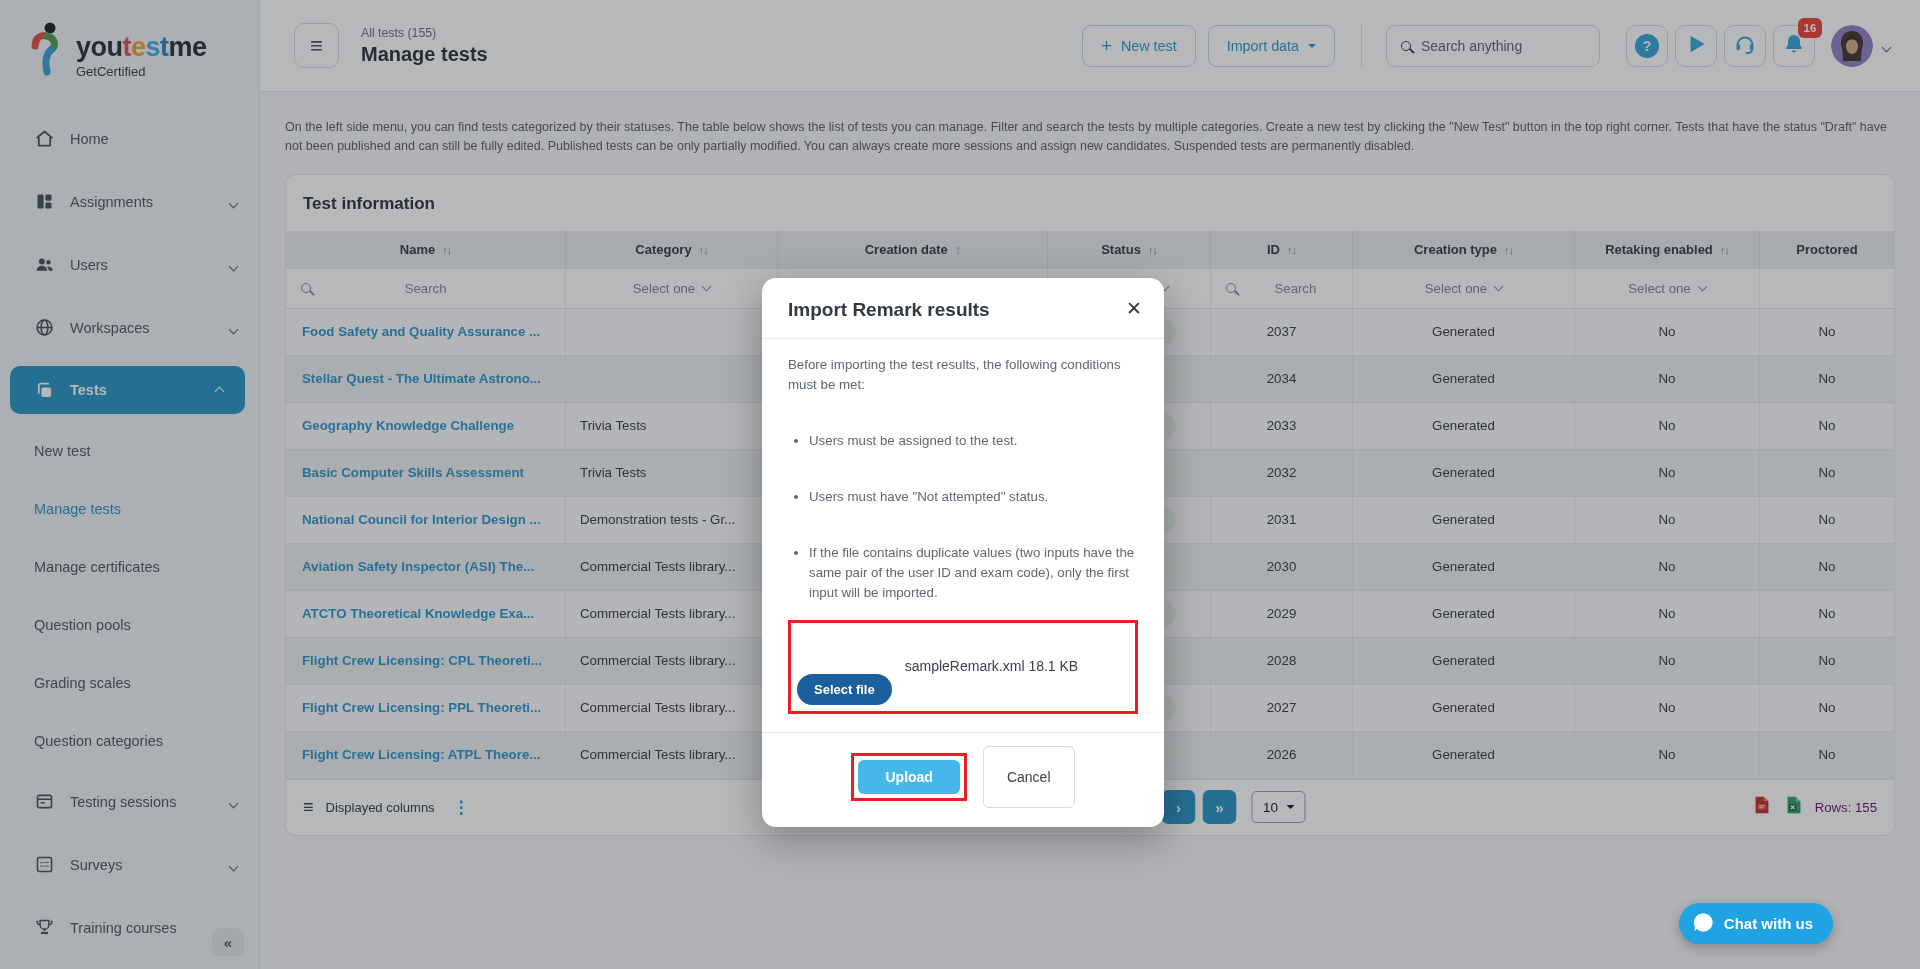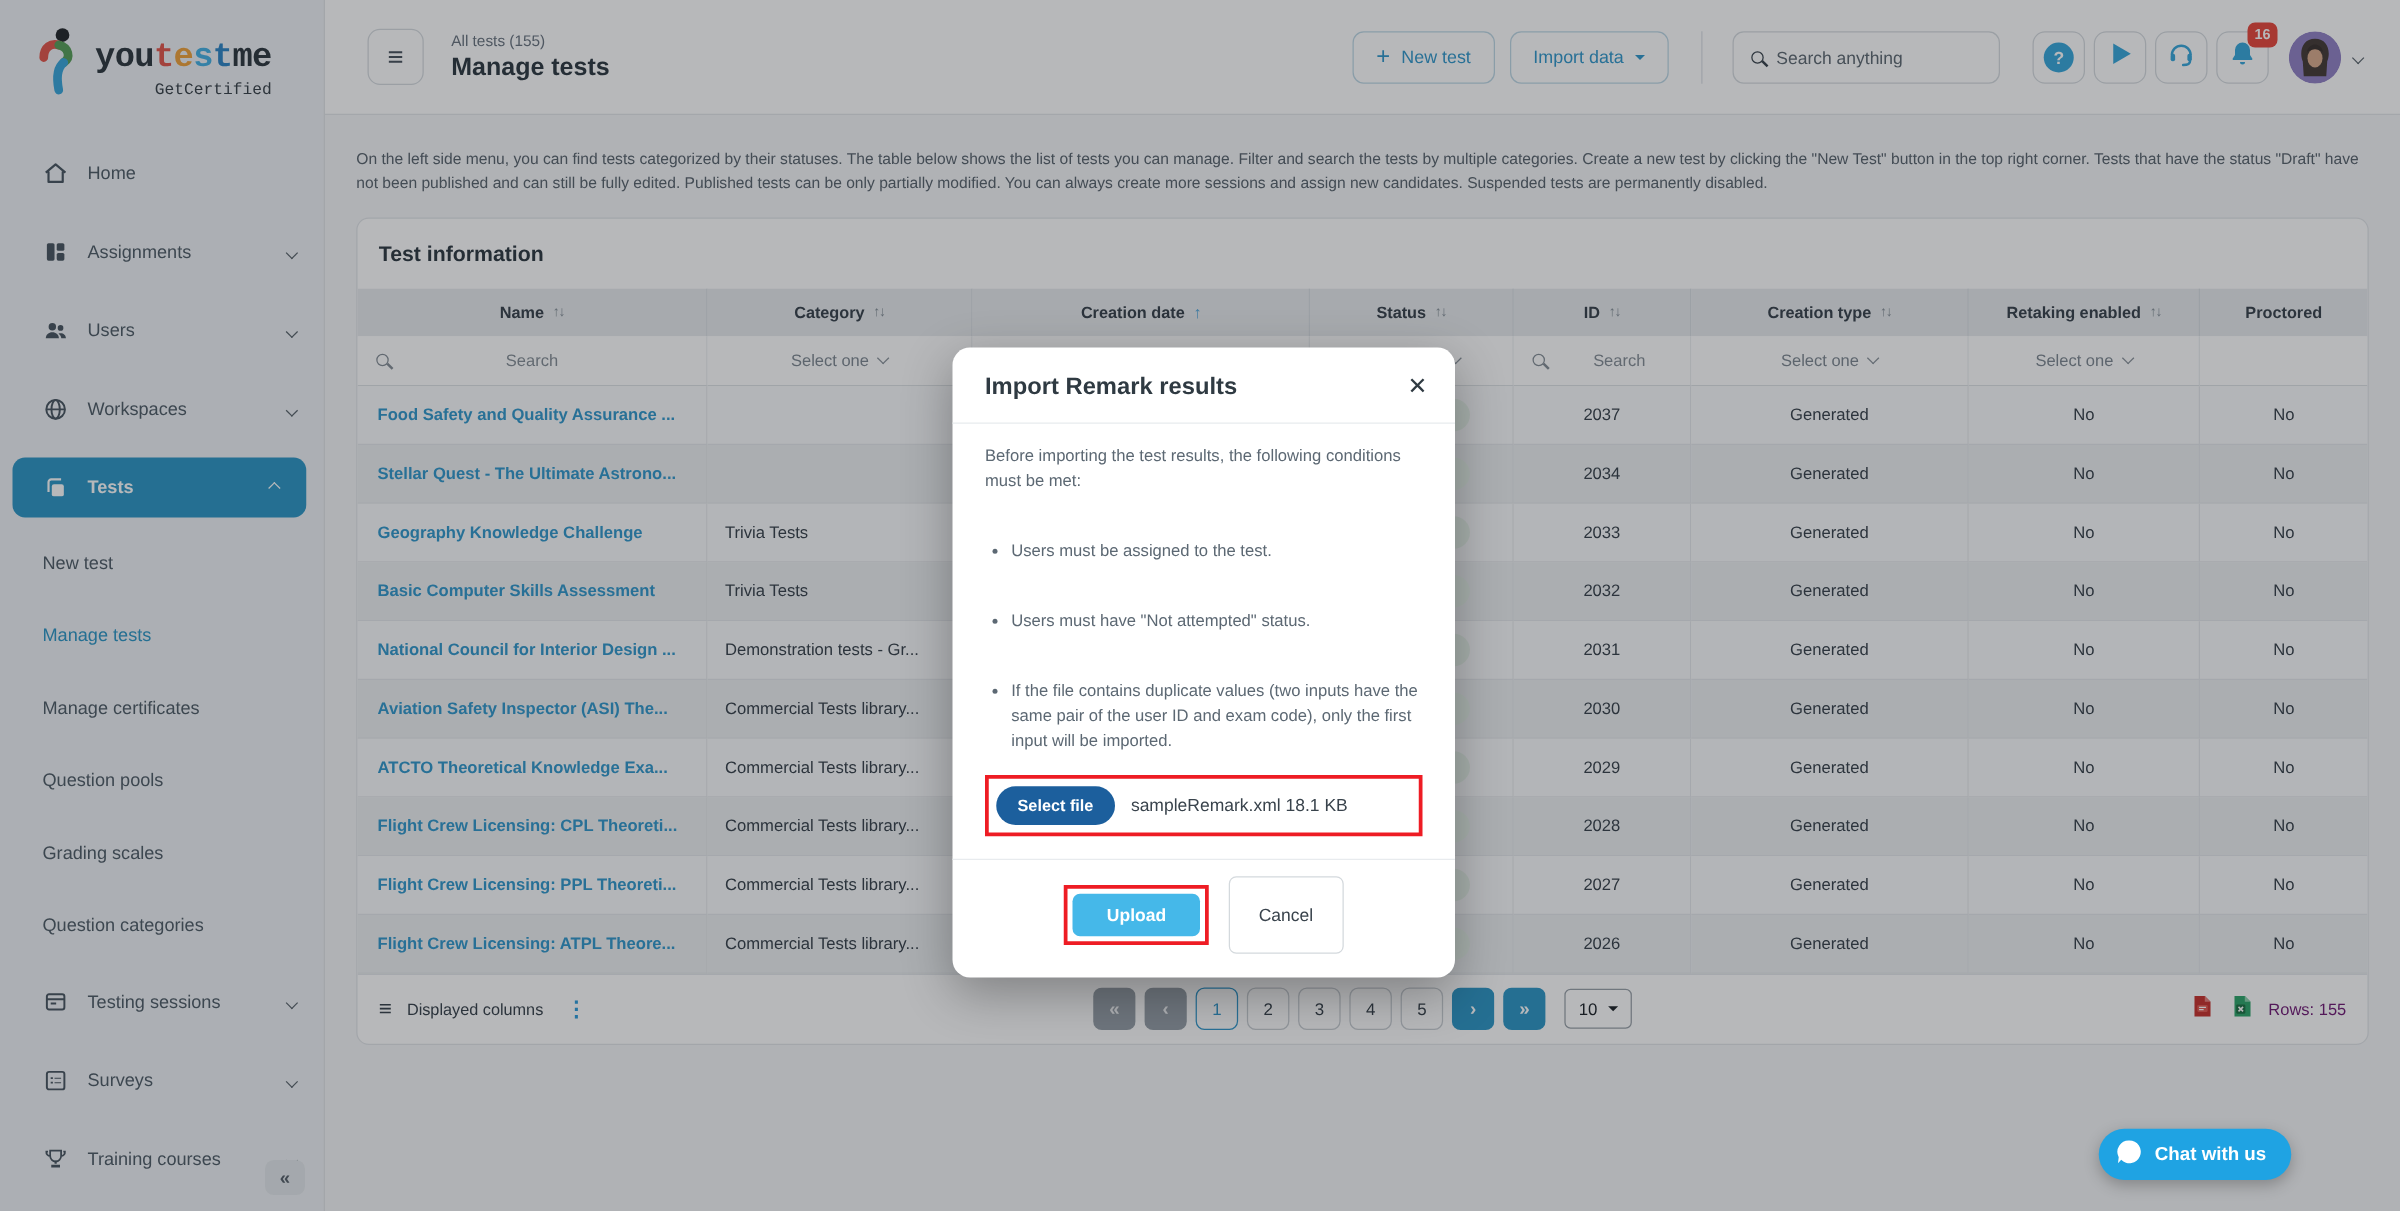--- a/index.html
+++ b/index.html
@@ -2,21 +2,21 @@
 <html><head>
 <meta charset="utf-8">
 <style>
   * { margin:0; padding:0; box-sizing:border-box; }
   html,body { width:1920px; height:969px; overflow:hidden; }
   body { font-family:"Liberation Sans", sans-serif; background:#f5f6f8; color:#39434c; position:relative; }
 
   
   .sidebar { position:absolute; left:0; top:0; width:260px; height:969px; background:#f0f3f6; border-right:1px solid #e2e6e9; z-index:10; }
   .logo-row { display:flex; align-items:flex-start; gap:8px; padding:20px 18px 0 26px; height:100px; }
-  .logo-text { display:flex; flex-direction:column; align-items:flex-end; margin-top:14px;font-family:Liberation Mono, monospace; }
+  .logo-text { display:flex; flex-direction:column; margin-top:14px; }
   .wordmark { font-size:27px; font-weight:700; letter-spacing:-0.5px; line-height:1; }
   .wm-dark { color:#2e3840; } .wm-red { color:#e2574c; } .wm-orange { color:#efa23c; } .wm-cyan { color:#45b1e4; } .wm-blue { color:#2f86c6; }
   .brand-sub { font-size:13px; color:#39424a; margin-top:3px; }
   .menu { position:absolute; top:107px; left:0; right:0; }
   .menu-item { height:63px; display:flex; align-items:center; gap:15px; padding:0 22px 0 34px; font-size:14.5px; color:#505d68; cursor:pointer; }
   .menu-item .micon { width:21px; height:21px; flex:0 0 21px; color:#4a5762; }
   .menu-item .chev-wrap { margin-left:auto; color:#5a646c; }
   .menu-item.active { background:#2e97c6; color:#fff; border-radius:10px; margin:7px 14px 8px 10px; height:48px; padding-left:24px; font-weight:700; }
   .menu-item.active .micon, .menu-item.active .chev-wrap { color:#fff; }
   .submenu .menu-item { height:58px; padding-left:34px; }
@@ -101,21 +101,21 @@
   .overlay { position:absolute; inset:0; background:rgba(15,20,25,0.30); z-index:40; }
   .modal { position:absolute; left:762px; top:278px; width:402px; background:#fff; border-radius:14px; box-shadow:0 12px 40px rgba(0,0,0,.3); z-index:50; }
   .m-head { padding:21px 26px 17px; position:relative; }
   .m-title { font-size:19px; font-weight:700; color:#2f3a42; }
   .m-close { position:absolute; right:22px; top:19px; font-size:19px; color:#2f3a42; cursor:pointer; }
   .m-div { height:1px; background:#e8ebee; }
   .m-body { padding:16px 26px 0; font-size:13.3px; color:#5c6873; line-height:1.5; }
   .m-body ul { margin:11px 0 17px; padding-left:21px; }
   .m-body li { margin-bottom:3px;margin-top:36px; }
   .file-box { border:3px solid #ee1c24; display:flex; align-items:center; gap:13px; padding:6px; background:#fff; }
-  .file-btn { background:#1c5f9d; color:#fff; font-weight:700; font-size:13px; padding:8px 17px; border-radius:17px; border:none; cursor:pointer; font-family:inherit; white-space:nowrap; }
+  .file-btn { background:#1c5f9d; color:#fff; font-weight:700; font-size:13px; padding:8px 17px; border-radius:17px; border:none; cursor:pointer; font-family:inherit; white-space:nowrap;margin-top:45px; }
   .file-name { font-size:14px; color:#39434c; white-space:nowrap; }
   .m-foot { margin-top:18px; border-top:1px solid #e8ebee; padding:13px 26px 19px; display:flex; justify-content:center; align-items:center; gap:16px; }
   .upload-wrap { border:3px solid #ee1c24; padding:4px; }
   .upload-btn { background:#45b8e9; color:#fff; font-weight:700; font-size:14px; padding:9px 27px; border-radius:6px; border:none; cursor:pointer; font-family:inherit; }
   .cancel-btn { background:#fff; border:1px solid #d4d9dd; color:#39434c; font-size:14px; padding:22px 23px; border-radius:6px; cursor:pointer; font-family:inherit; }
 
   
   .chat-btn { position:absolute; right:87px; top:903px; height:41px; background:#1fa3e3; border-radius:21px; display:flex; align-items:center; gap:9px; padding:0 20px 0 13px; color:#fff; font-weight:700; font-size:15px; z-index:60; cursor:pointer; box-shadow:0 4px 12px rgba(0,0,0,.25); }
 </style>
 </head>

